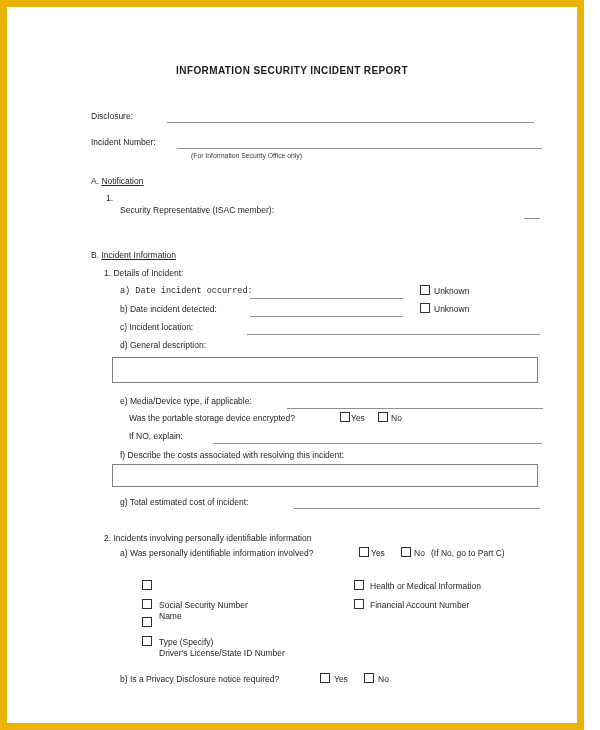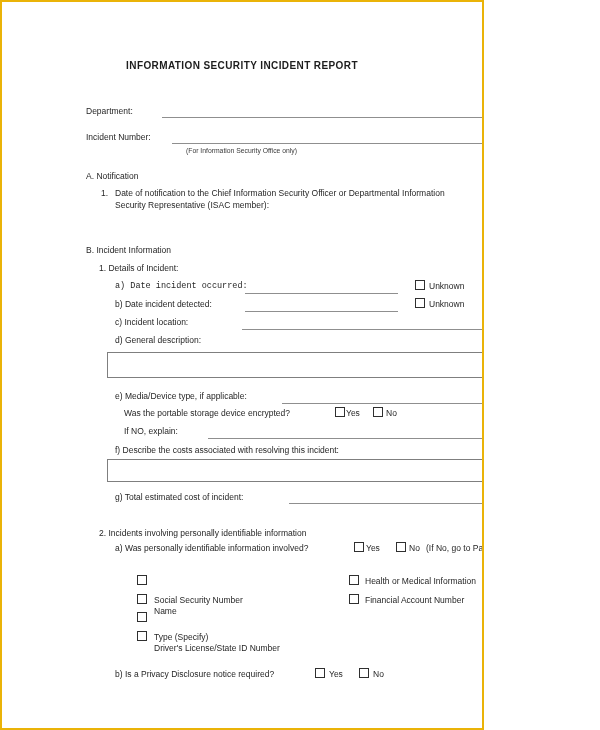--- a/index.html
+++ b/index.html
@@ -1,63 +1,62 @@
 <!DOCTYPE html>
 <html><head>
 <meta charset="utf-8">
 <style>
   html,body{margin:0;padding:0;background:#fff;}
   .page{
     position:relative;
-    width:484px;height:730px;
+    width:584px;height:730px;
     background:#fff;
-    border:2px solid #eab308;
+    border:7px solid #eab308;
     box-sizing:border-box;
     font-family:"Liberation Sans", sans-serif;
     color:#262626;
     overflow:hidden;
   }
   .abs{position:absolute;white-space:nowrap;}
   .title{
     left:0;right:0;top:58px;text-align:center;
     font-size:10px;font-weight:bold;letter-spacing:.4px;color:#1d1d1d;
   }
   .lbl{font-size:8.5px;line-height:11px;}
   .small{font-size:6.8px;color:#3a3a3a;line-height:9px;}
   .heading{font-size:8.5px;line-height:11px;}
-  .heading .uline{}
+  .heading .uline{text-decoration:underline;}
   .wline{height:0;border-bottom:1px solid #8f8f8f;}
   .cb{
     width:10px;height:10px;box-sizing:border-box;
     border:1px solid #2f2f2f;background:#fff;
   }
   .box{
     box-sizing:border-box;border:1px solid #7f7f7f;background:#fff;
   }
 </style>
 </head>
 <body>
 
 <div class="page">
 
   <div class="abs title">INFORMATION SECURITY INCIDENT REPORT</div>
 
-  <div class="abs lbl" style="left:84px;top:104px;">Department:</div>
+  <div class="abs lbl" style="left:84px;top:104px;">Disclosure:</div>
   <div class="abs wline" style="left:160px;top:115px;width:367px;"></div>
 
   <div class="abs lbl" style="left:84px;top:130px;">Incident Number:</div>
   <div class="abs wline" style="left:170px;top:141px;width:365px;"></div>
   <div class="abs small" style="left:184px;top:144px;">(For Information Security Office only)</div>
 
   <div class="abs heading" style="left:84px;top:169px;">
     <span>A.</span>
     <span class="uline">Notification</span>
   </div>
   <div class="abs lbl" style="left:99px;top:186px;">1.</div>
-  <div class="abs lbl" style="left:113px;top:186px;">Date of notification to the Chief Information Security Officer or Departmental Information</div>
   <div class="abs lbl" style="left:113px;top:198px;">Security Representative (ISAC member):</div>
   <div class="abs wline" style="left:517px;top:211px;width:16px;"></div>
 
   <div class="abs heading" style="left:84px;top:243px;">
     <span>B.</span>
     <span class="uline">Incident Information</span>
   </div>
 
   <div class="abs lbl" style="left:97px;top:261px;">1. Details of Incident:</div>
 

